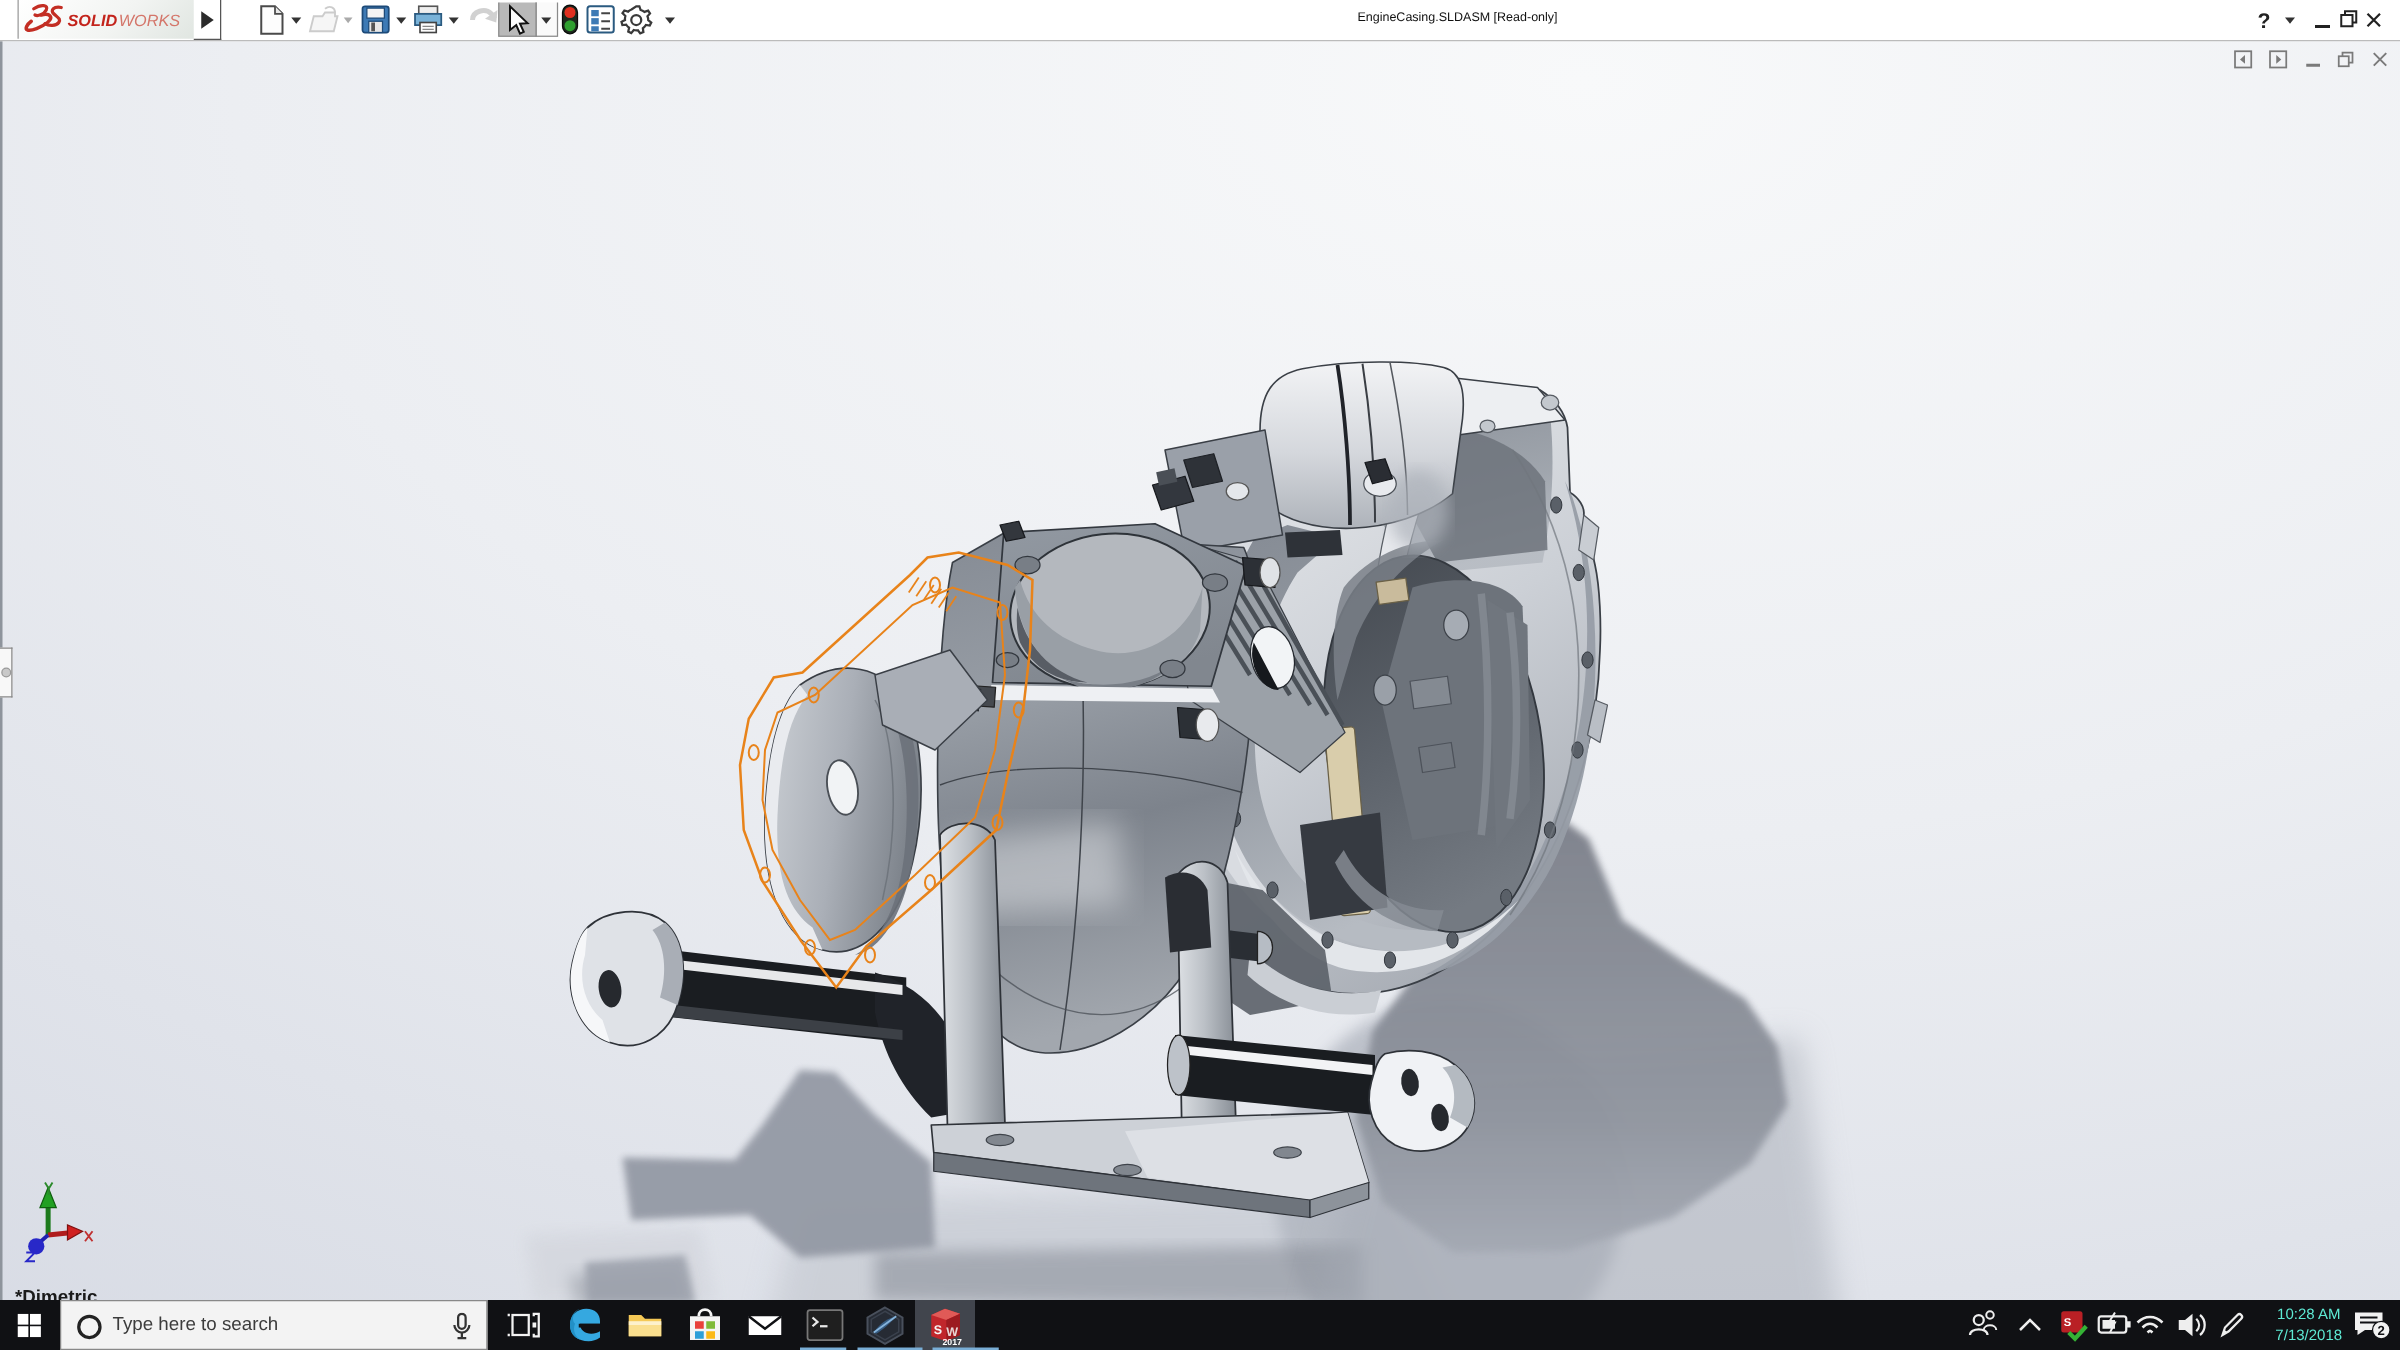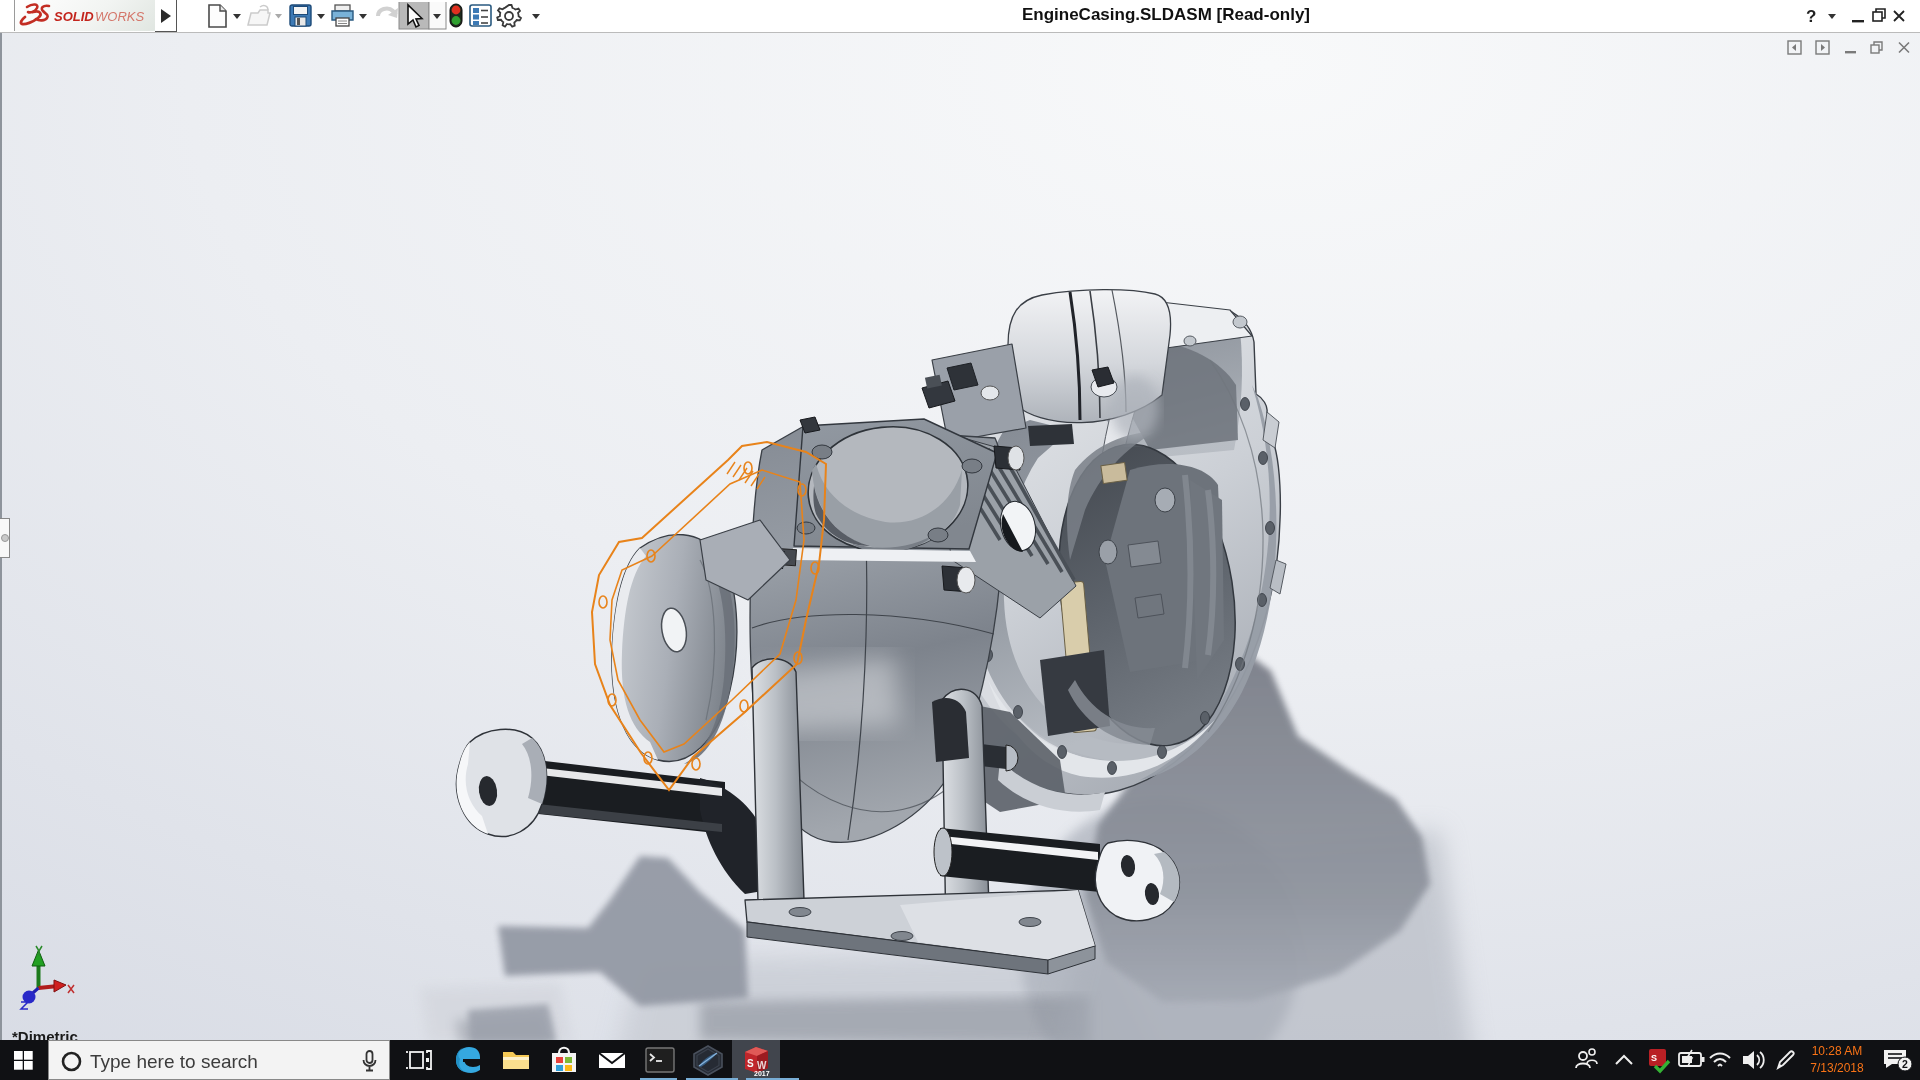--- a/index.html
+++ b/index.html
@@ -9,37 +9,37 @@
   #topbar{position:absolute;left:0;top:0;width:1920px;height:32px;background:#fff;
     border-bottom:1px solid #bbb;z-index:20;}
   #logo{position:absolute;left:14px;top:0;width:145px;height:31px;
     background:linear-gradient(135deg,#ffffff 0%,#f2f4f2 55%,#dfe5e0 100%);
     border-left:1px solid #9a9a9a;border-right:1px solid #9a9a9a;}
   #flyout{position:absolute;left:155px;top:0;width:21px;height:31px;background:#fff;
     border-right:1px solid #555;border-bottom:1px solid #555;}
   #flyout svg{position:absolute;left:4px;top:7px;}
   .tbtn{position:absolute;top:2px;height:28px;}
   #title{position:absolute;left:412px;top:0;width:1508px;height:32px;text-align:center;
-    font-size:17px;color:#111;line-height:30px;font-weight:bold;}
+    font-size:10px;color:#111;line-height:30px;}
   #winctl{position:absolute;right:8px;top:0;height:32px;z-index:25;}
   
   #docctl{position:absolute;right:8px;top:40px;z-index:15;}
   
   #lefttab{position:absolute;left:0;top:518px;width:9px;height:38px;background:#f8f8f8;
     border:1px solid #888;border-left:none;z-index:5;}
   #lefttab .dot{position:absolute;left:1px;top:15px;width:6px;height:6px;border-radius:50%;
     background:#c9c9c9;border:1px solid #999;}
   
   #taskbar{position:absolute;left:0;top:1040px;width:1920px;height:40px;background:#101114;z-index:30;}
   #search{position:absolute;left:48px;top:0px;width:342px;height:40px;background:#f3f3f3;
     border:1px solid #888;box-sizing:border-box;}
-  #search .txt{position:absolute;left:41px;top:10px;font-size:19px;color:#3c3c3c;}
+  #search .txt{position:absolute;left:41px;top:10px;font-size:15px;color:#3c3c3c;}
   .tbicon{position:absolute;top:0;width:48px;height:40px;}
   .tray{position:absolute;top:0;height:40px;color:#eee;}
-  #clock{position:absolute;right:48px;top:3px;width:70px;text-align:center;color:#f97316;
+  #clock{position:absolute;right:38px;top:3px;width:70px;text-align:center;color:#5eead4;
     font-size:12px;line-height:17px;}
 </style>
 </head>
 <body>
 
 <svg id="viewport" viewBox="0 0 1920 1080">
 <defs>
   <radialGradient id="bg" cx="0.66" cy="0.06" r="1.25">
     <stop offset="0" stop-color="#f8f9fa"></stop>
     <stop offset="0.45" stop-color="#eceef2"></stop>

